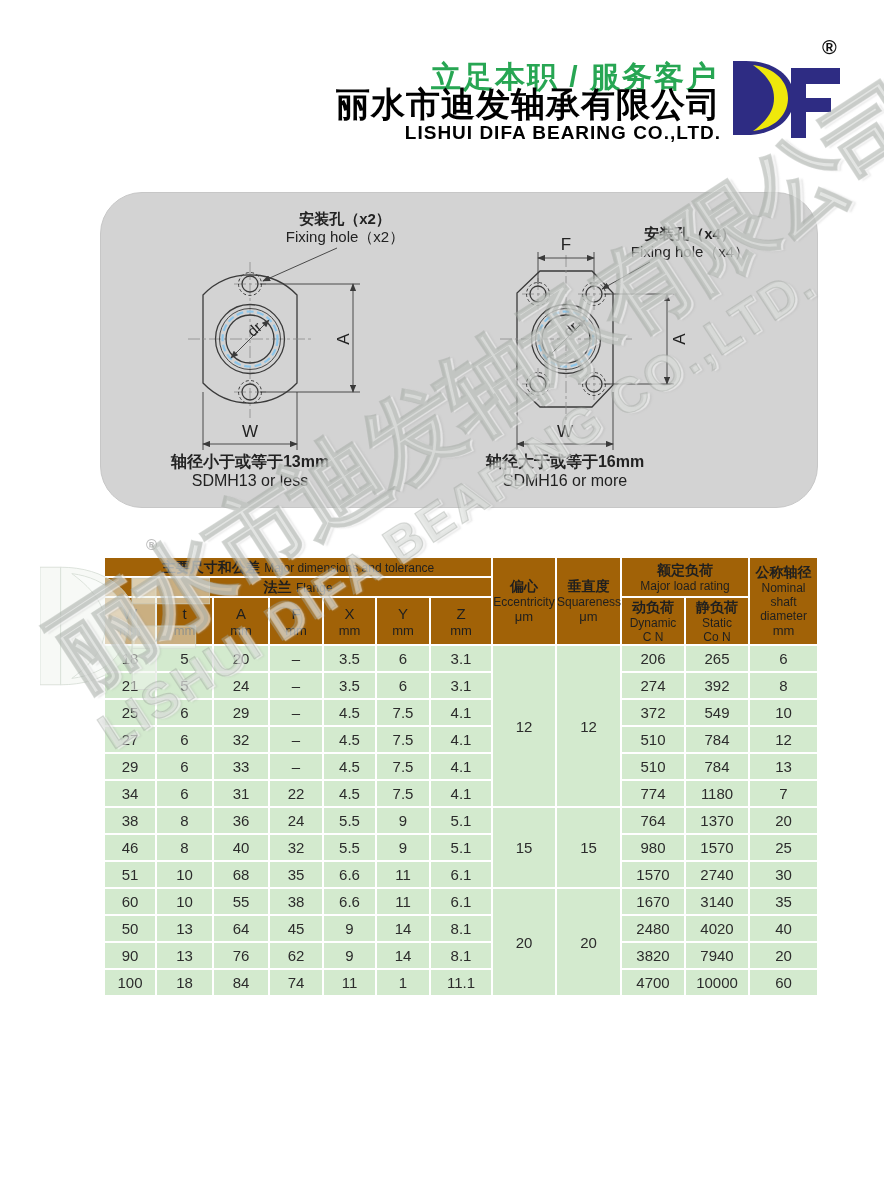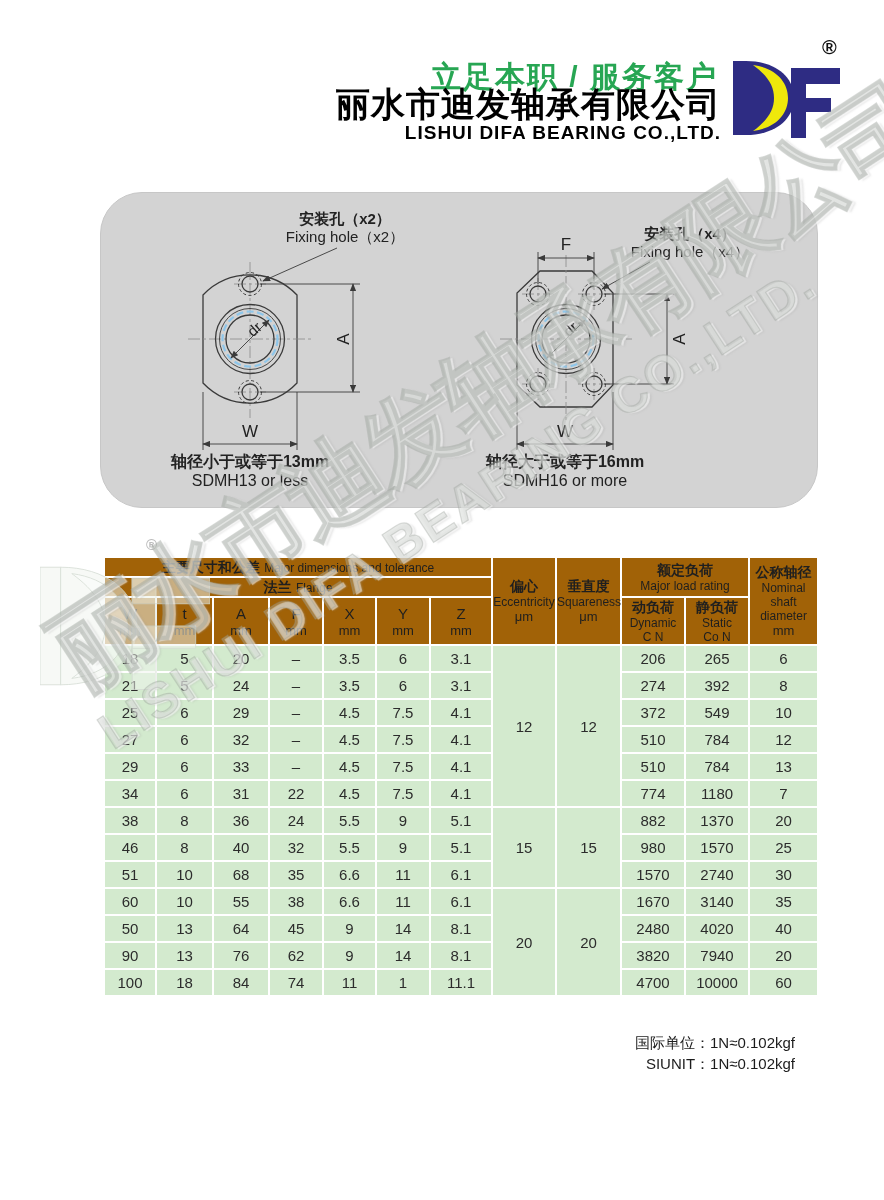--- a/index.html
+++ b/index.html
@@ -374,21 +374,21 @@
           <tr>
             <td>38</td>
             <td>8</td>
             <td>36</td>
             <td>24</td>
             <td>5.5</td>
             <td>9</td>
             <td>5.1</td>
             <td rowspan="3">15</td>
             <td rowspan="3">15</td>
-            <td>882</td>
+            <td>764</td>
             <td>1370</td>
             <td>20</td>
           </tr>
           <tr>
             <td>46</td>
             <td>8</td>
             <td>40</td>
             <td>32</td>
             <td>5.5</td>
             <td>9</td>
@@ -456,21 +456,17 @@
             <td>1</td>
             <td>11.1</td>
             <td>4700</td>
             <td>10000</td>
             <td>60</td>
           </tr>
         </tbody>
     </table>
   </div>
 
-  <div class="notes">
-    <div>国际单位：1N≈0.102kgf</div>
-    <div>SIUNIT：1N≈0.102kgf</div>
-  </div>
 
   <div class="wm wm-cn">丽水市迪发轴承有限公司</div>
   <div class="wm wm-en">LISHUI DIFA BEARING CO.,LTD.</div>
 
 </div>
 
 </body></html>

